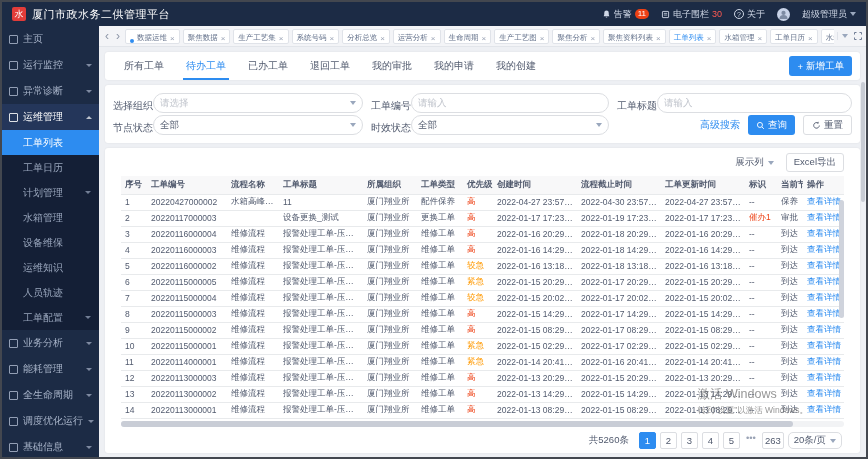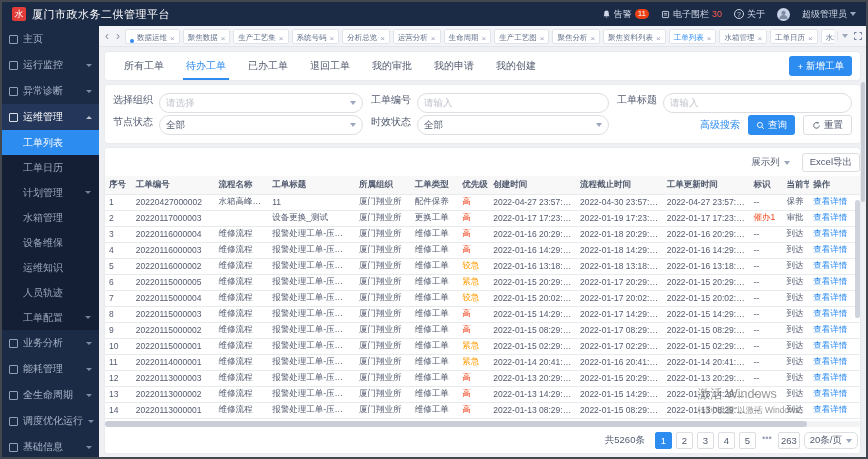--- a/index.html
+++ b/index.html
@@ -49,30 +49,30 @@
   .tabs-card{height:28px;display:flex;align-items:center;justify-content:space-between;padding:0 8px;flex:none}
   .ptabs{display:flex;height:100%}
   .ptab{padding:0 11px;display:flex;align-items:center;font-size:10px;color:#515a6e;cursor:pointer;position:relative;white-space:nowrap}
   .ptab.active{color:#2d8cf0}
   .ptab.active::after{content:"";position:absolute;left:8px;right:8px;bottom:0;height:2px;background:#2d8cf0}
   .btn-primary{background:#2d8cf0;color:#fff;border:none;border-radius:3px;height:20px;padding:0 8px;font-size:9.5px;display:flex;align-items:center;gap:3px;cursor:pointer;font-family:inherit}
   .btn-default{background:#fff;color:#515a6e;border:1px solid #dcdee2;border-radius:3px;height:20px;padding:0 8px;font-size:9.5px;display:flex;align-items:center;gap:3px;cursor:pointer;font-family:inherit}
 
   .filter-card{padding:6px 8px;flex:none}
   .f-row{display:flex;align-items:center;margin:2px 0;gap:8px}
-  .f-field{display:flex;align-items:flex-start;gap:6px}
+  .f-field{display:flex;align-items:flex-end;}
   .f-w1{width:250px}.f-w2{width:238px}.f-w3{flex:1}
   .f-label{font-size:10px;color:#515a6e;white-space:nowrap;flex:none}
   .f-control{flex:1;height:20px;border:1px solid #dcdee2;border-radius:10px;background:#fff;display:flex;align-items:center;justify-content:space-between;padding:0 6px;font-size:9.5px;cursor:pointer}
   .f-control .ph{color:#c0c4cc}
   .f-control .val{color:#515a6e}
   .f-actions{margin-left:auto;display:flex;align-items:center;gap:8px}
   .adv-link{color:#2d8cf0;font-size:10px;cursor:pointer;white-space:nowrap}
 
-  .table-card{flex:1;display:flex;flex-direction:column;padding:4px 0 2px;min-height:0;position:relative}
+  .table-card{flex:1;display:flex;flex-direction:column;padding:4px 16px 2px;min-height:0;position:relative}
   .t-controls{display:flex;justify-content:flex-end;align-items:center;gap:12px;padding:1px 0 4px;flex:none}
   .cols-btn{display:flex;align-items:center;gap:4px;font-size:9.5px;color:#515a6e;cursor:pointer}
   .export-btn{height:19px;border:1px solid #dcdee2;background:#fff;border-radius:3px;padding:0 7px;font-size:9.5px;color:#515a6e;cursor:pointer;font-family:inherit}
   .t-scroll{flex:1;overflow:hidden;min-height:0;position:relative}
   table{width:100%;border-collapse:collapse;table-layout:fixed;font-size:8.5px}
   th{background:#f8f8f9;color:#515a6e;font-weight:bold;text-align:left;padding:0 4px;height:18px;border-bottom:1px solid #e8eaec;white-space:nowrap;overflow:hidden}
   td{padding:0 4px;height:16px;border-bottom:1px solid #e8eaec;color:#515a6e;white-space:nowrap;overflow:hidden;text-overflow:ellipsis}
   .c0{width:26px}.c1{width:80px}.c2{width:52px}.c3{width:84px}.c4{width:54px}.c5{width:46px}
   .c6{width:30px}.c7{width:84px}.c8{width:84px}.c9{width:84px}.c10{width:32px}.c11{width:26px}.c12{width:49px}
   th.c12,td.c12{background:#fff;box-shadow:-4px 0 5px rgba(0,0,0,.07)}

